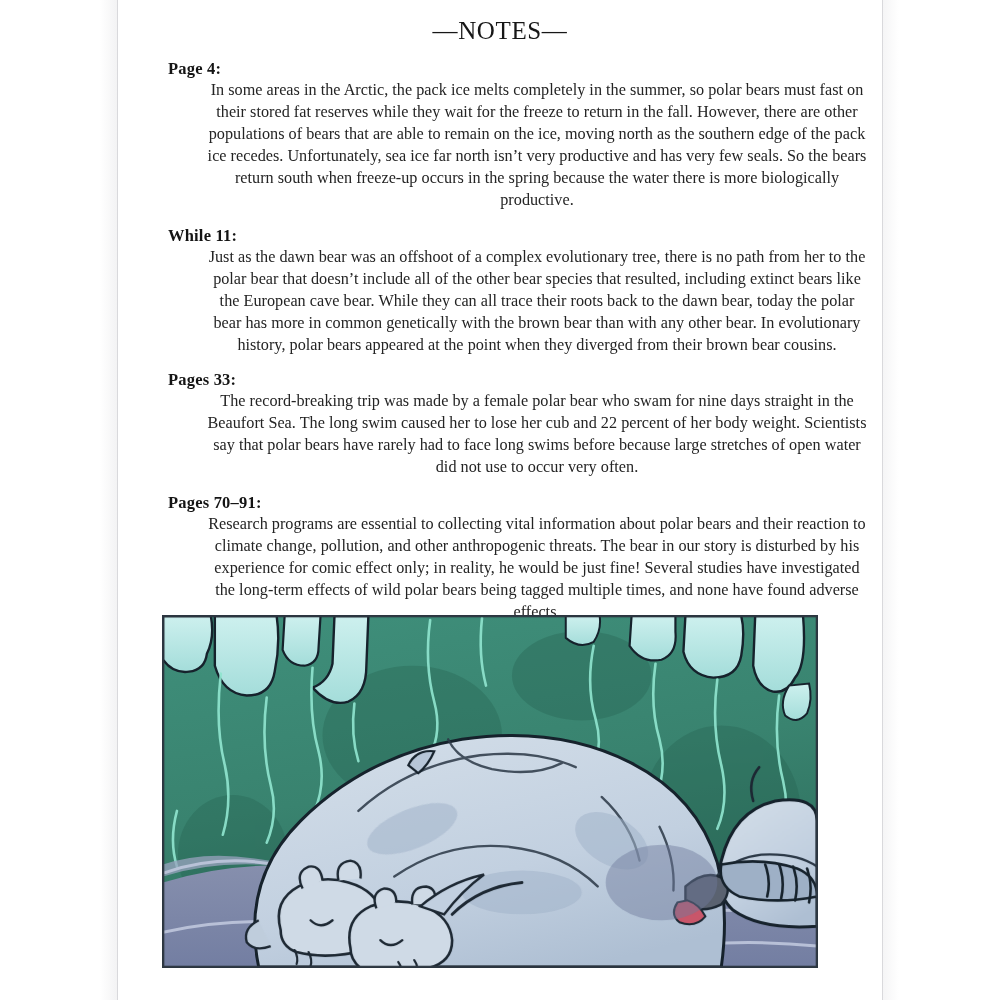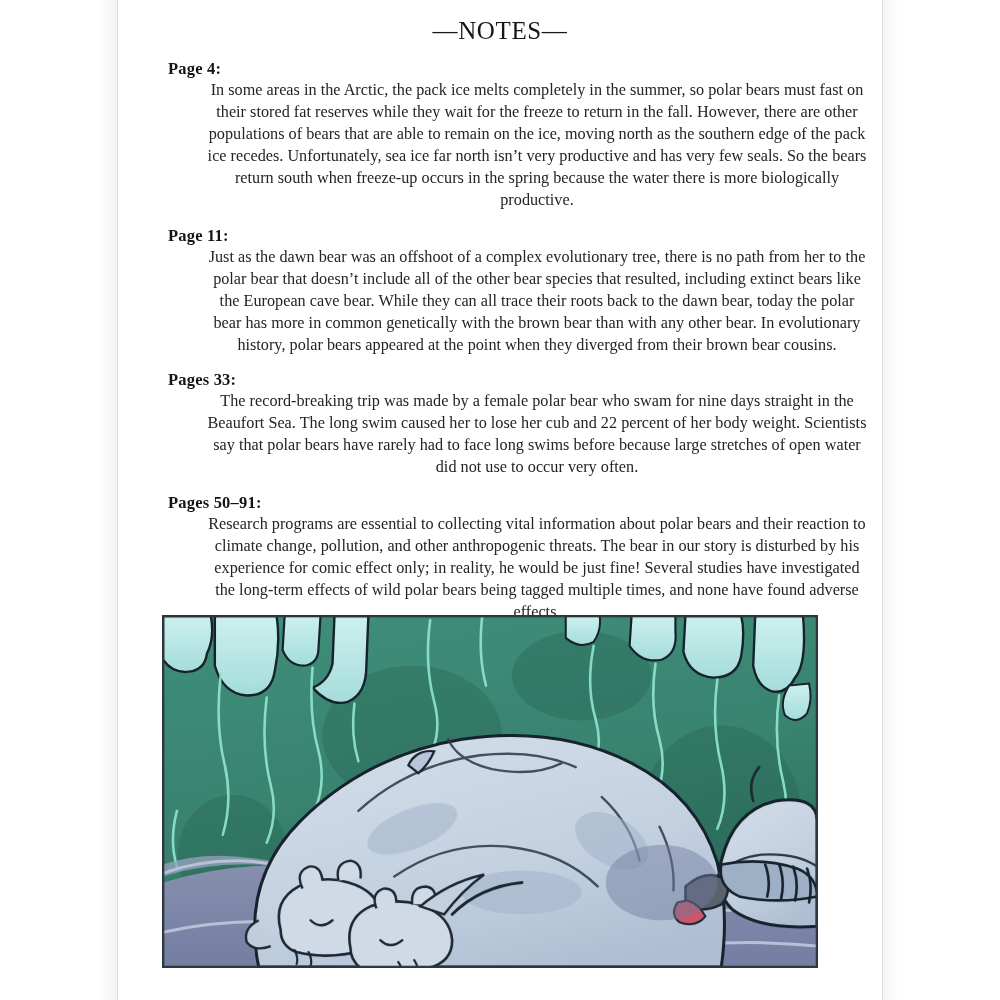--- a/index.html
+++ b/index.html
@@ -122,31 +122,31 @@
     <h1 class="doc-title">—NOTES—</h1>
 
     <ul class="notes-list">
 
       <li class="note-block">
         <p class="note-heading">Page 4:</p>
         <p class="note-body">In some areas in the Arctic, the pack ice melts completely in the summer, so polar bears must fast on their stored fat reserves while they wait for the freeze to return in the fall. However, there are other populations of bears that are able to remain on the ice, moving north as the southern edge of the pack ice recedes. Unfortunately, sea ice far north isn’t very productive and has very few seals. So the bears return south when freeze-up occurs in the spring because the water there is more biologically productive.</p>
       </li>
 
       <li class="note-block">
-        <p class="note-heading">Page 11:</p>
+        <p class="note-heading">While 11:</p>
         <p class="note-body">Just as the dawn bear was an offshoot of a complex evolutionary tree, there is no path from her to the polar bear that doesn’t include all of the other bear species that resulted, including extinct bears like the European cave bear. While they can all trace their roots back to the dawn bear, today the polar bear has more in common genetically with the brown bear than with any other bear. In evolutionary history, polar bears appeared at the point when they diverged from their brown bear cousins.</p>
       </li>
 
       <li class="note-block">
         <p class="note-heading">Pages 33:</p>
         <p class="note-body">The record-breaking trip was made by a female polar bear who swam for nine days straight in the Beaufort Sea. The long swim caused her to lose her cub and 22 percent of her body weight. Scientists say that polar bears have rarely had to face long swims before because large stretches of open water did not use to occur very often.</p>
       </li>
 
       <li class="note-block">
-        <p class="note-heading">Pages 50–91:</p>
+        <p class="note-heading">Pages 70–91:</p>
         <p class="note-body">Research programs are essential to collecting vital information about polar bears and their reaction to climate change, pollution, and other anthropogenic threats. The bear in our story is disturbed by his experience for comic effect only; in reality, he would be just fine! Several studies have investigated the long-term effects of wild polar bears being tagged multiple times, and none have found adverse effects.</p>
       </li>
 
     </ul>
 
     <div class="figure">
       <svg viewBox="0 0 656 353" preserveAspectRatio="none">
         <defs>
           <linearGradient id="wallGrad" x1="0" y1="0" x2="0.3" y2="1">
             <stop offset="0%" stop-color="#3f8f7b"></stop>

